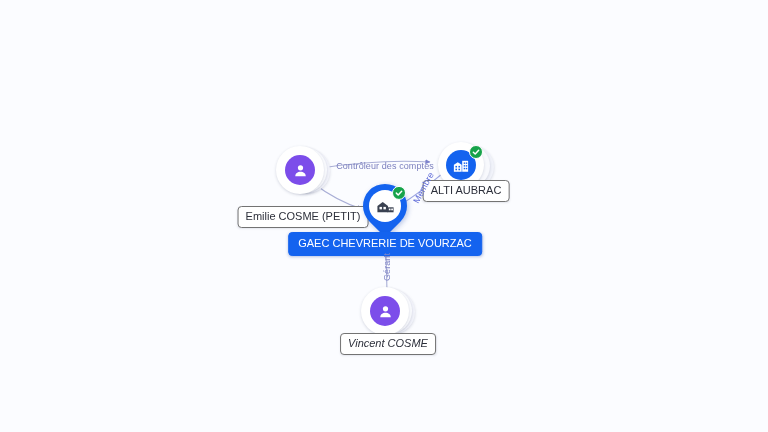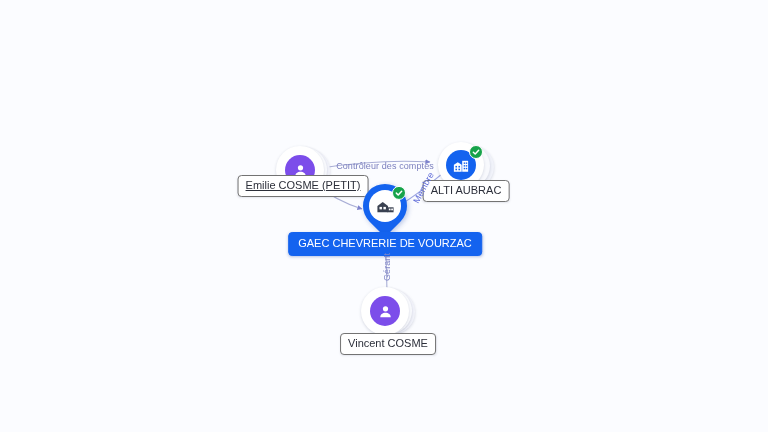--- a/index.html
+++ b/index.html
@@ -229,21 +229,21 @@
       <div class="stack-card stack-c"></div>
       <div class="stack-card stack-b"></div>
       <div class="stack-card stack-a"></div>
       <div class="avatar-circle">
         <svg width="17" height="17" viewBox="0 0 24 24" fill="#ffffff">
           <circle cx="12" cy="8.2" r="3.7"></circle>
           <path d="M4.6 20c0-4.1 3.3-6.4 7.4-6.4s7.4 2.3 7.4 6.4z"></path>
         </svg>
       </div>
     </div>
-    <div class="node-label" style="left:0px; top:5px;text-decoration:underline;">Emilie COSME (PETIT)</div>
+    <div class="node-label" style="left:0px; top:36px;">Emilie COSME (PETIT)</div>
   </div>
 
   <div class="node" style="left:466px; top:165px;">
     <div class="node-art company-art">
       <div class="stack-card stack-c"></div>
       <div class="stack-card stack-b"></div>
       <div class="stack-card stack-a"></div>
       <div class="company-circle">
         <svg width="18" height="18" viewBox="0 0 24 24" fill="#ffffff">
           <path d="M2.5 21V11.6l5.2-3.4 5.2 3.4V21z"></path>
@@ -296,21 +296,21 @@
       <div class="stack-card stack-c"></div>
       <div class="stack-card stack-b"></div>
       <div class="stack-card stack-a"></div>
       <div class="avatar-circle">
         <svg width="17" height="17" viewBox="0 0 24 24" fill="#ffffff">
           <circle cx="12" cy="8.2" r="3.7"></circle>
           <path d="M4.6 20c0-4.1 3.3-6.4 7.4-6.4s7.4 2.3 7.4 6.4z"></path>
         </svg>
       </div>
     </div>
-    <div class="node-label" style="left:0px; top:22px;">Vincent COSME</div>
+    <div class="node-label" style="left:0px; top:22px;font-style:italic;">Vincent COSME</div>
   </div>
 
   <div class="edge-label flat" style="left:385px; top:166px;">Contrôleur des comptes</div>
 
   <div class="edge-label rot-membre" style="left:424px; top:188px;">Membre</div>
 
   <div class="edge-label rot-gerant" style="left:387px; top:267px;">Gérant</div>
 
 </div>
 

